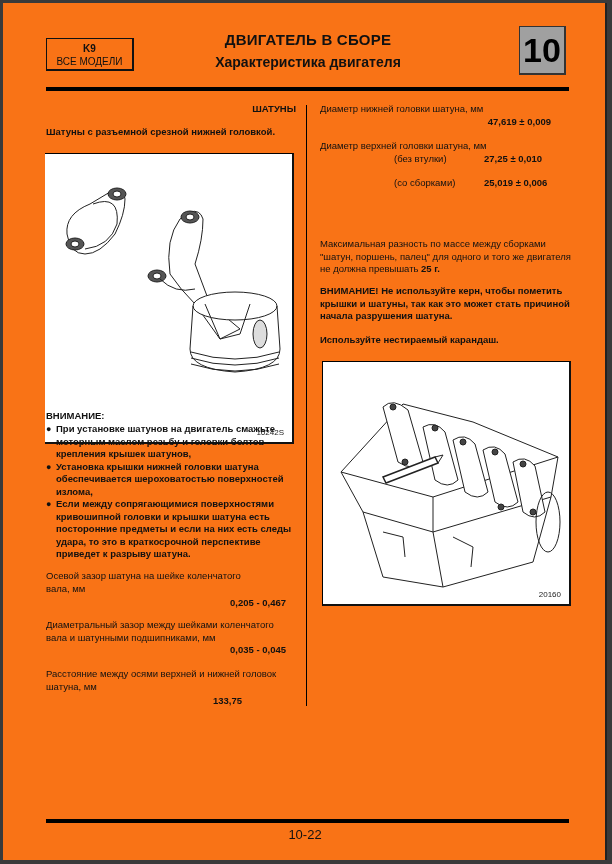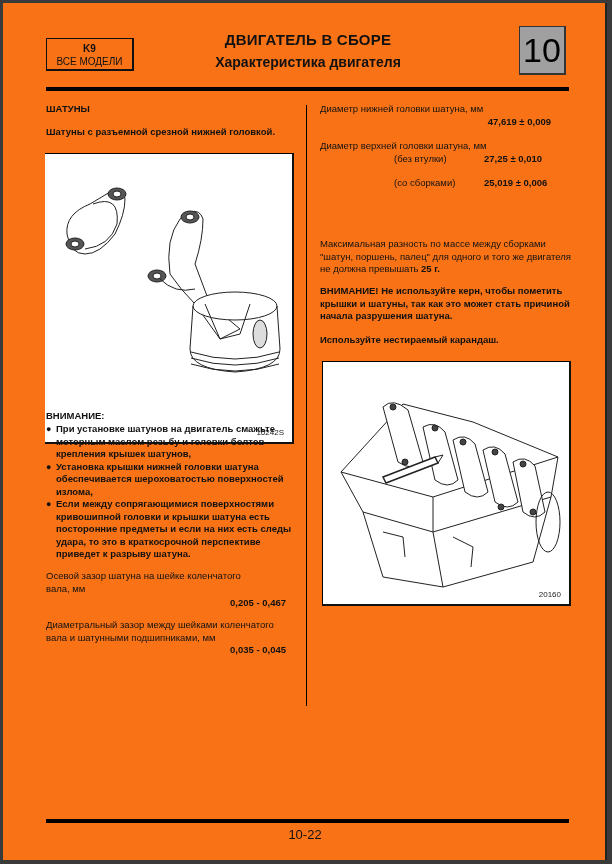--- a/index.html
+++ b/index.html
@@ -12,21 +12,21 @@
   .model-box {
     position: absolute; left: 43px; top: 35px; width: 88px; height: 33px;
     border: 1px solid #111; border-right-width: 2px; border-bottom-width: 2px;
     text-align: center; font-size: 10px; line-height: 13px; padding-top: 3px;
   }
   .title-main { position: absolute; left: 140px; top: 28px; width: 330px; text-align: center; font-size: 15px; font-weight: bold; letter-spacing: 0.2px; }
   .title-sub { position: absolute; left: 140px; top: 51px; width: 330px; text-align: center; font-size: 14px; font-weight: bold; }
   .section-box {
     position: absolute; left: 516px; top: 23px; width: 47px; height: 49px;
     background: #a0a0a0; border: 1px solid #333; border-right-width: 2px; border-bottom-width: 2px;
-    font-size: 34px; font-weight: normal; text-align: center; line-height: 46px; color: #000;
+    font-size: 34px; font-weight: bold; text-align: center; line-height: 46px; color: #000;
   }
   .rule-top { position: absolute; left: 43px; top: 84px; width: 523px; height: 4px; background: #000; }
   .rule-bottom { position: absolute; left: 43px; top: 816px; width: 523px; height: 4px; background: #000; }
   .page-num { position: absolute; left: 0; width: 604px; top: 824px; text-align: center; font-size: 13px; }
   .vdivider { position: absolute; left: 303px; top: 102px; width: 1px; height: 601px; background: #000; }
 
   .col { position: absolute; font-size: 9.5px; line-height: 12.5px; }
   .b { font-weight: bold; }
   .left { left: 43px; width: 250px; }
   .right { left: 317px; width: 255px; }
@@ -52,21 +52,21 @@
     <div>ВСЕ МОДЕЛИ</div>
   </div>
 
   <div class="title-main">ДВИГАТЕЛЬ В СБОРЕ</div>
   <div class="title-sub">Характеристика двигателя</div>
   <div class="section-box">10</div>
 
   <div class="rule-top"></div>
   <div class="vdivider"></div>
 
-  <div class="col left b" style="top:100px;">ШАТУНЫ</div>
+  <div class="col left b" style="top:100px;text-align:right;">ШАТУНЫ</div>
   <div class="col left b" style="top:123px;">Шатуны с разъемной срезной нижней головкой.</div>
 
   <div class="figure fig-left">
     <svg width="249" height="245" viewBox="0 0 249 245">
       <g fill="none" stroke="#222" stroke-width="1">
 
         <path d="M22 80 Q20 60 45 50 L65 38 Q80 35 80 45 Q80 60 70 80 Q55 100 40 100 Q25 100 22 80 Z" fill="#fff"></path>
         <path d="M48 50 Q75 40 72 70 Q65 92 40 95"></path>
         <ellipse cx="72" cy="40" rx="9" ry="6" fill="#555"></ellipse>
         <ellipse cx="72" cy="40" rx="4" ry="3" fill="#fff"></ellipse>
@@ -99,20 +99,24 @@
     <li>Если между сопрягающимися поверхностями кривошипной головки и крышки шатуна есть посторонние предметы и если на них есть следы удара, то это в краткосрочной перспективе приведет к разрыву шатуна.</li>
   </ul>
 
   <div class="col left" style="top:567px;">
     <div style="width:215px;">Осевой зазор шатуна на шейке коленчатого вала, мм</div>
     <div class="val" style="width:240px;margin-top:2px;">0,205 - 0,467</div>
   </div>
   <div class="col left" style="top:616px;">
     <div style="width:248px;">Диаметральный зазор между шейками коленчатого вала и шатунными подшипниками, мм</div>
     <div class="val" style="width:240px;margin-top:0px;">0,035 - 0,045</div>
+  </div>
+  <div class="col left" style="top:665px;">
+    <div style="width:255px;">Расстояние между осями верхней и нижней головок шатуна, мм</div>
+    <div class="val" style="width:196px;margin-top:2px;">133,75</div>
   </div>
 
   <div class="col right" style="top:100px;">
     <div>Диаметр нижней головки шатуна, мм</div>
     <div class="val" style="width:231px;">47,619 ± 0,009</div>
   </div>
 
   <div class="col right" style="top:137px;">
     <div>Диаметр верхней головки шатуна, мм</div>
     <div style="position:relative;height:13px;margin-top:0px;">

